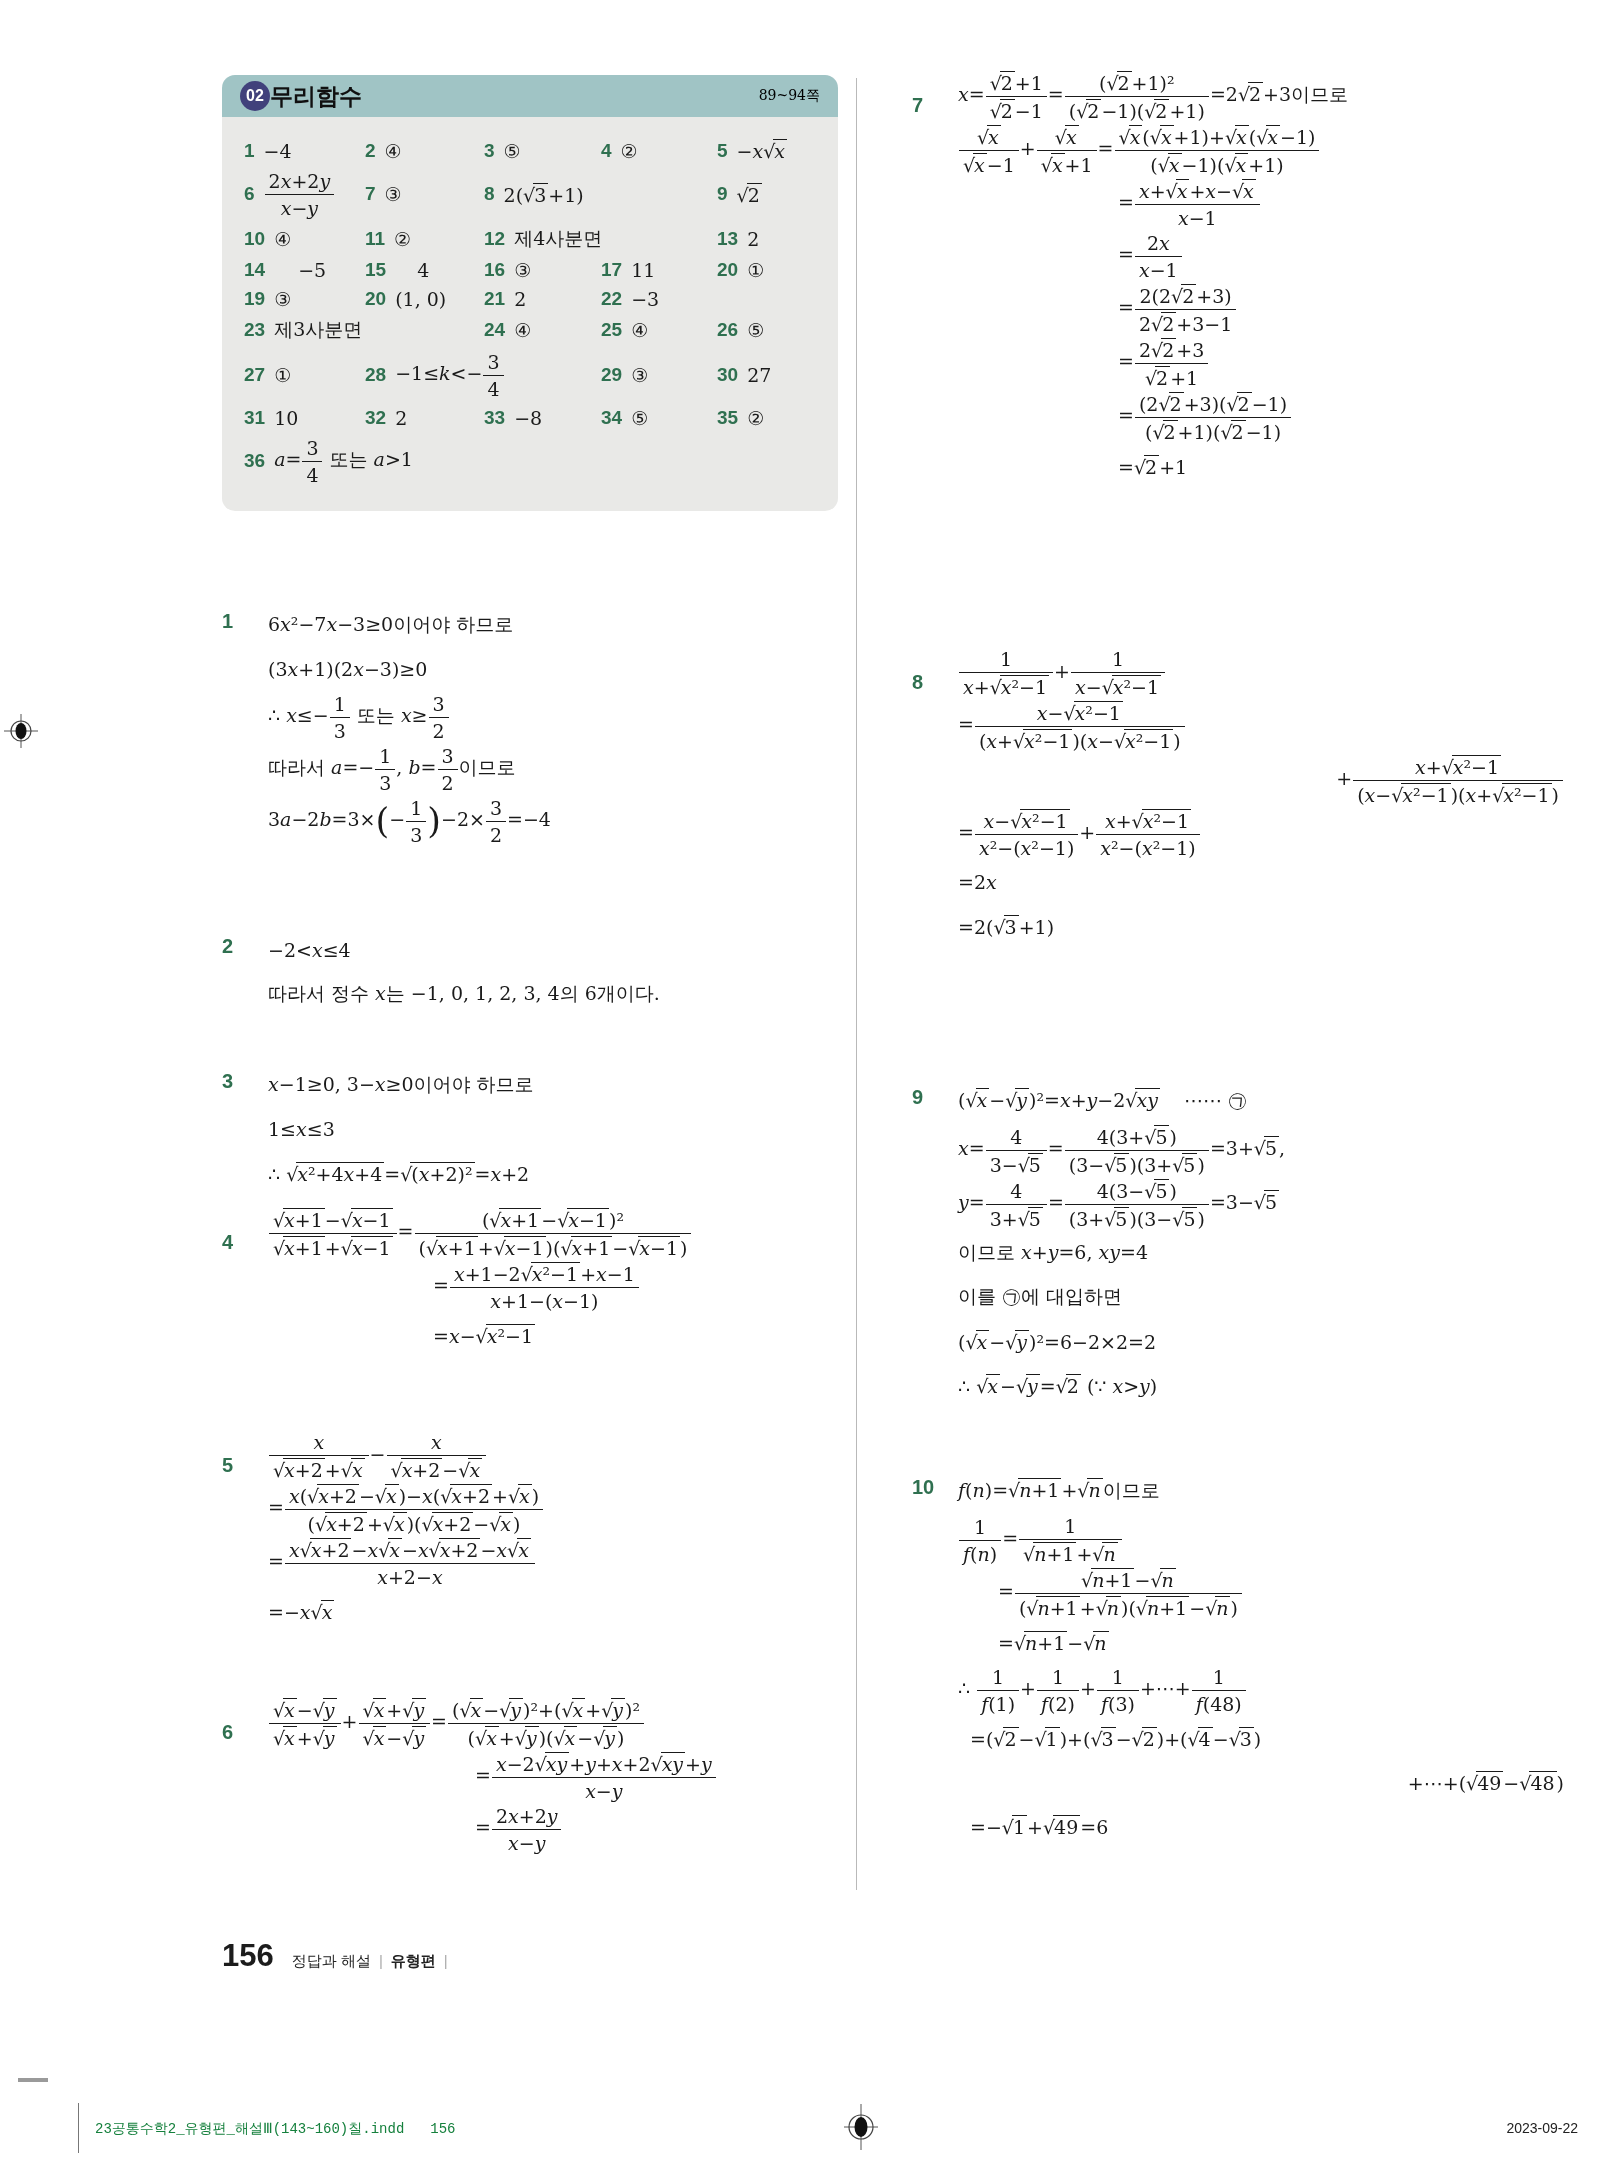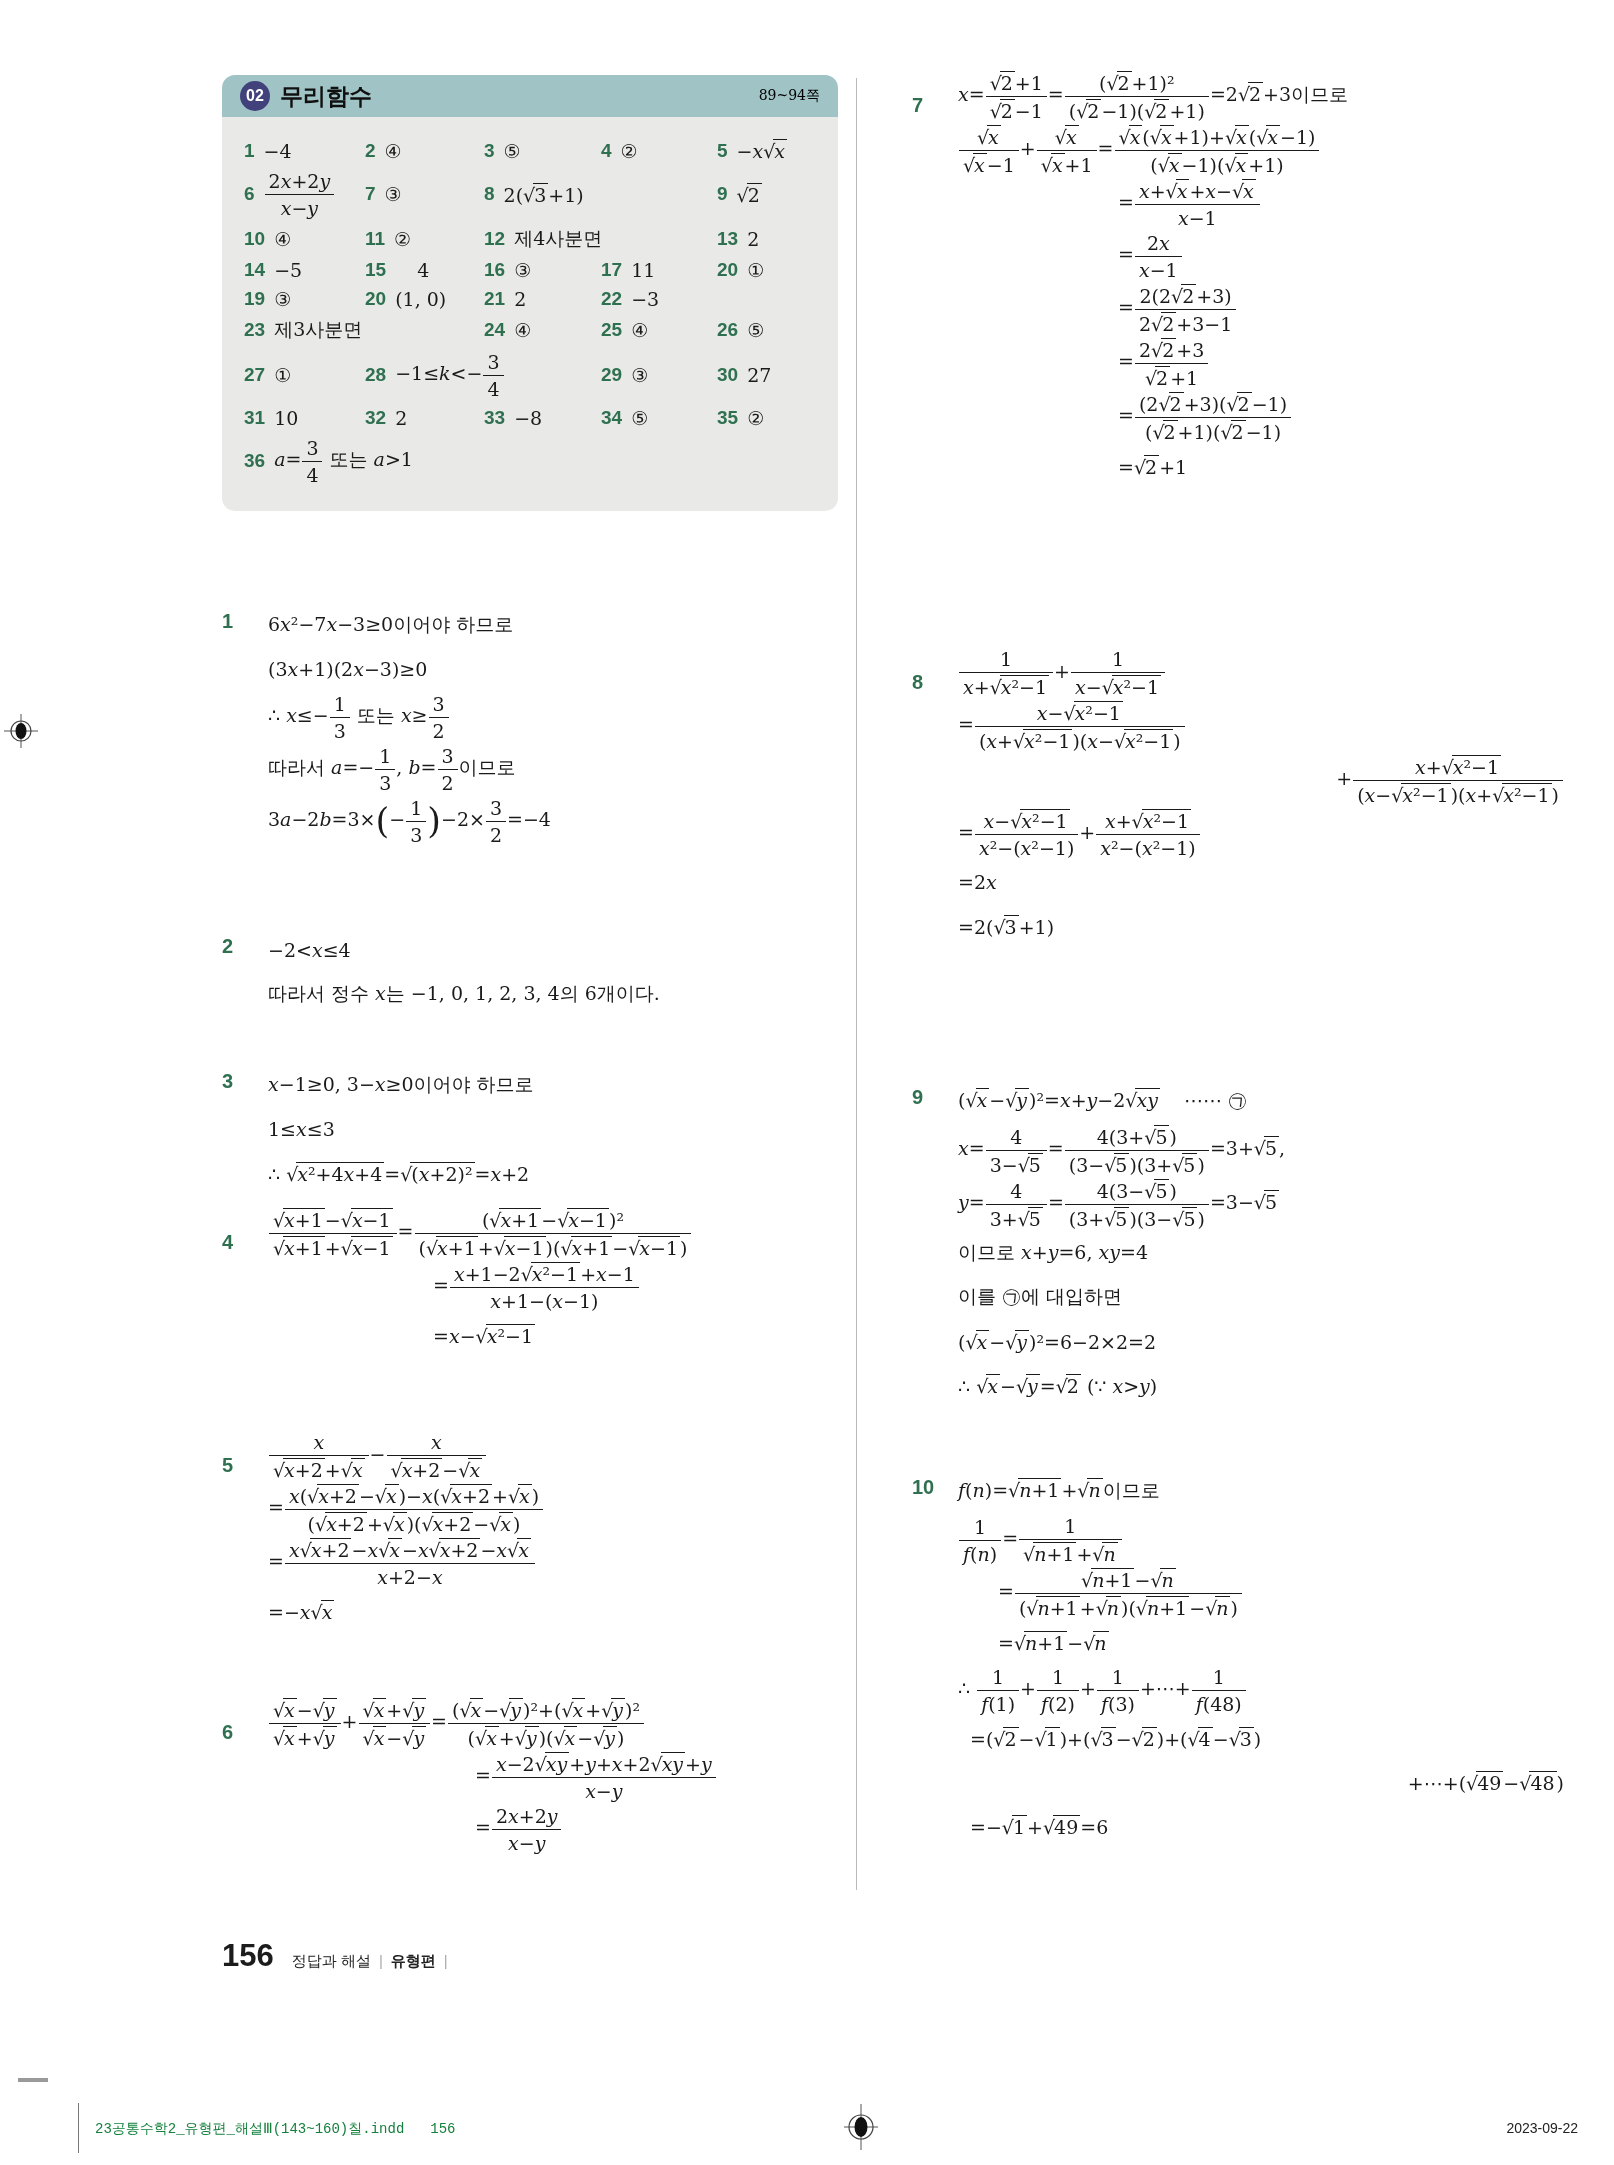--- a/index.html
+++ b/index.html
@@ -5,21 +5,21 @@
   html,body{margin:0;padding:0;}
   body{width:1614px;height:2165px;position:relative;background:#ffffff;
        font-family:"DejaVu Serif",serif;color:#1a1a1a;overflow:hidden;}
 
   
   .ansbox{position:absolute;left:222px;top:75px;width:616px;}
   .ansband{height:42px;background:#a0c4c5;border-radius:13px 13px 0 0;
            display:flex;align-items:center;padding:0 18px;}
   .badge{width:30px;height:30px;border-radius:50%;background:#41417b;color:#fff;
          font-family:"Liberation Sans",sans-serif;font-weight:bold;font-size:16px;
-         display:flex;align-items:center;justify-content:center;margin-right:10px;flex:0 0 auto;text-align:center;}
+         display:flex;align-items:center;justify-content:center;flex:0 0 auto;text-align:center;}
   .atitle{font-family:"Liberation Sans",sans-serif;font-weight:bold;font-size:23px;color:#101010;}
   .apages{margin-left:auto;font-size:14px;color:#000000;}
   .ansbody{background:#e9e9e7;border-radius:0 0 13px 13px;padding:15px 10px 18px 22px;}
   .ansrow{display:grid;grid-template-columns:121px 119px 117px 116px 1fr;align-items:center;margin:7px 0;}
   .acell{display:flex;align-items:center;font-size:19px;}
   .anum{font-family:"Liberation Sans",sans-serif;font-weight:bold;font-size:19px;
         color:#2f7050;margin-right:9px;}
 
   
   .mline{display:flex;align-items:center;min-height:42px;margin:2px 0;font-size:19px;}
@@ -138,21 +138,21 @@
         <span class="acell" style="grid-column: 3 / span 2;">
           <b class="anum">12</b>
           <span class="aval">제4사분면</span>
         </span>
         <span class="acell" style="grid-column: 5 / span 1;">
           <b class="anum">13</b>
           <span class="aval">2</span>
         </span>
       </div>
       <div class="ansrow">
-        <span class="acell" style="grid-column: 1 / span 1;">
+        <span class="acell" style="grid-column: 1 / span 1; gap: 24px;">
           <b class="anum">14</b>
           <span class="aval">−5</span>
         </span>
         <span class="acell" style="grid-column: 2 / span 1; gap: 22px;">
           <b class="anum">15</b>
           <span class="aval">4</span>
         </span>
         <span class="acell" style="grid-column: 3 / span 1;">
           <b class="anum">16</b>
           <span class="aval">③</span>

